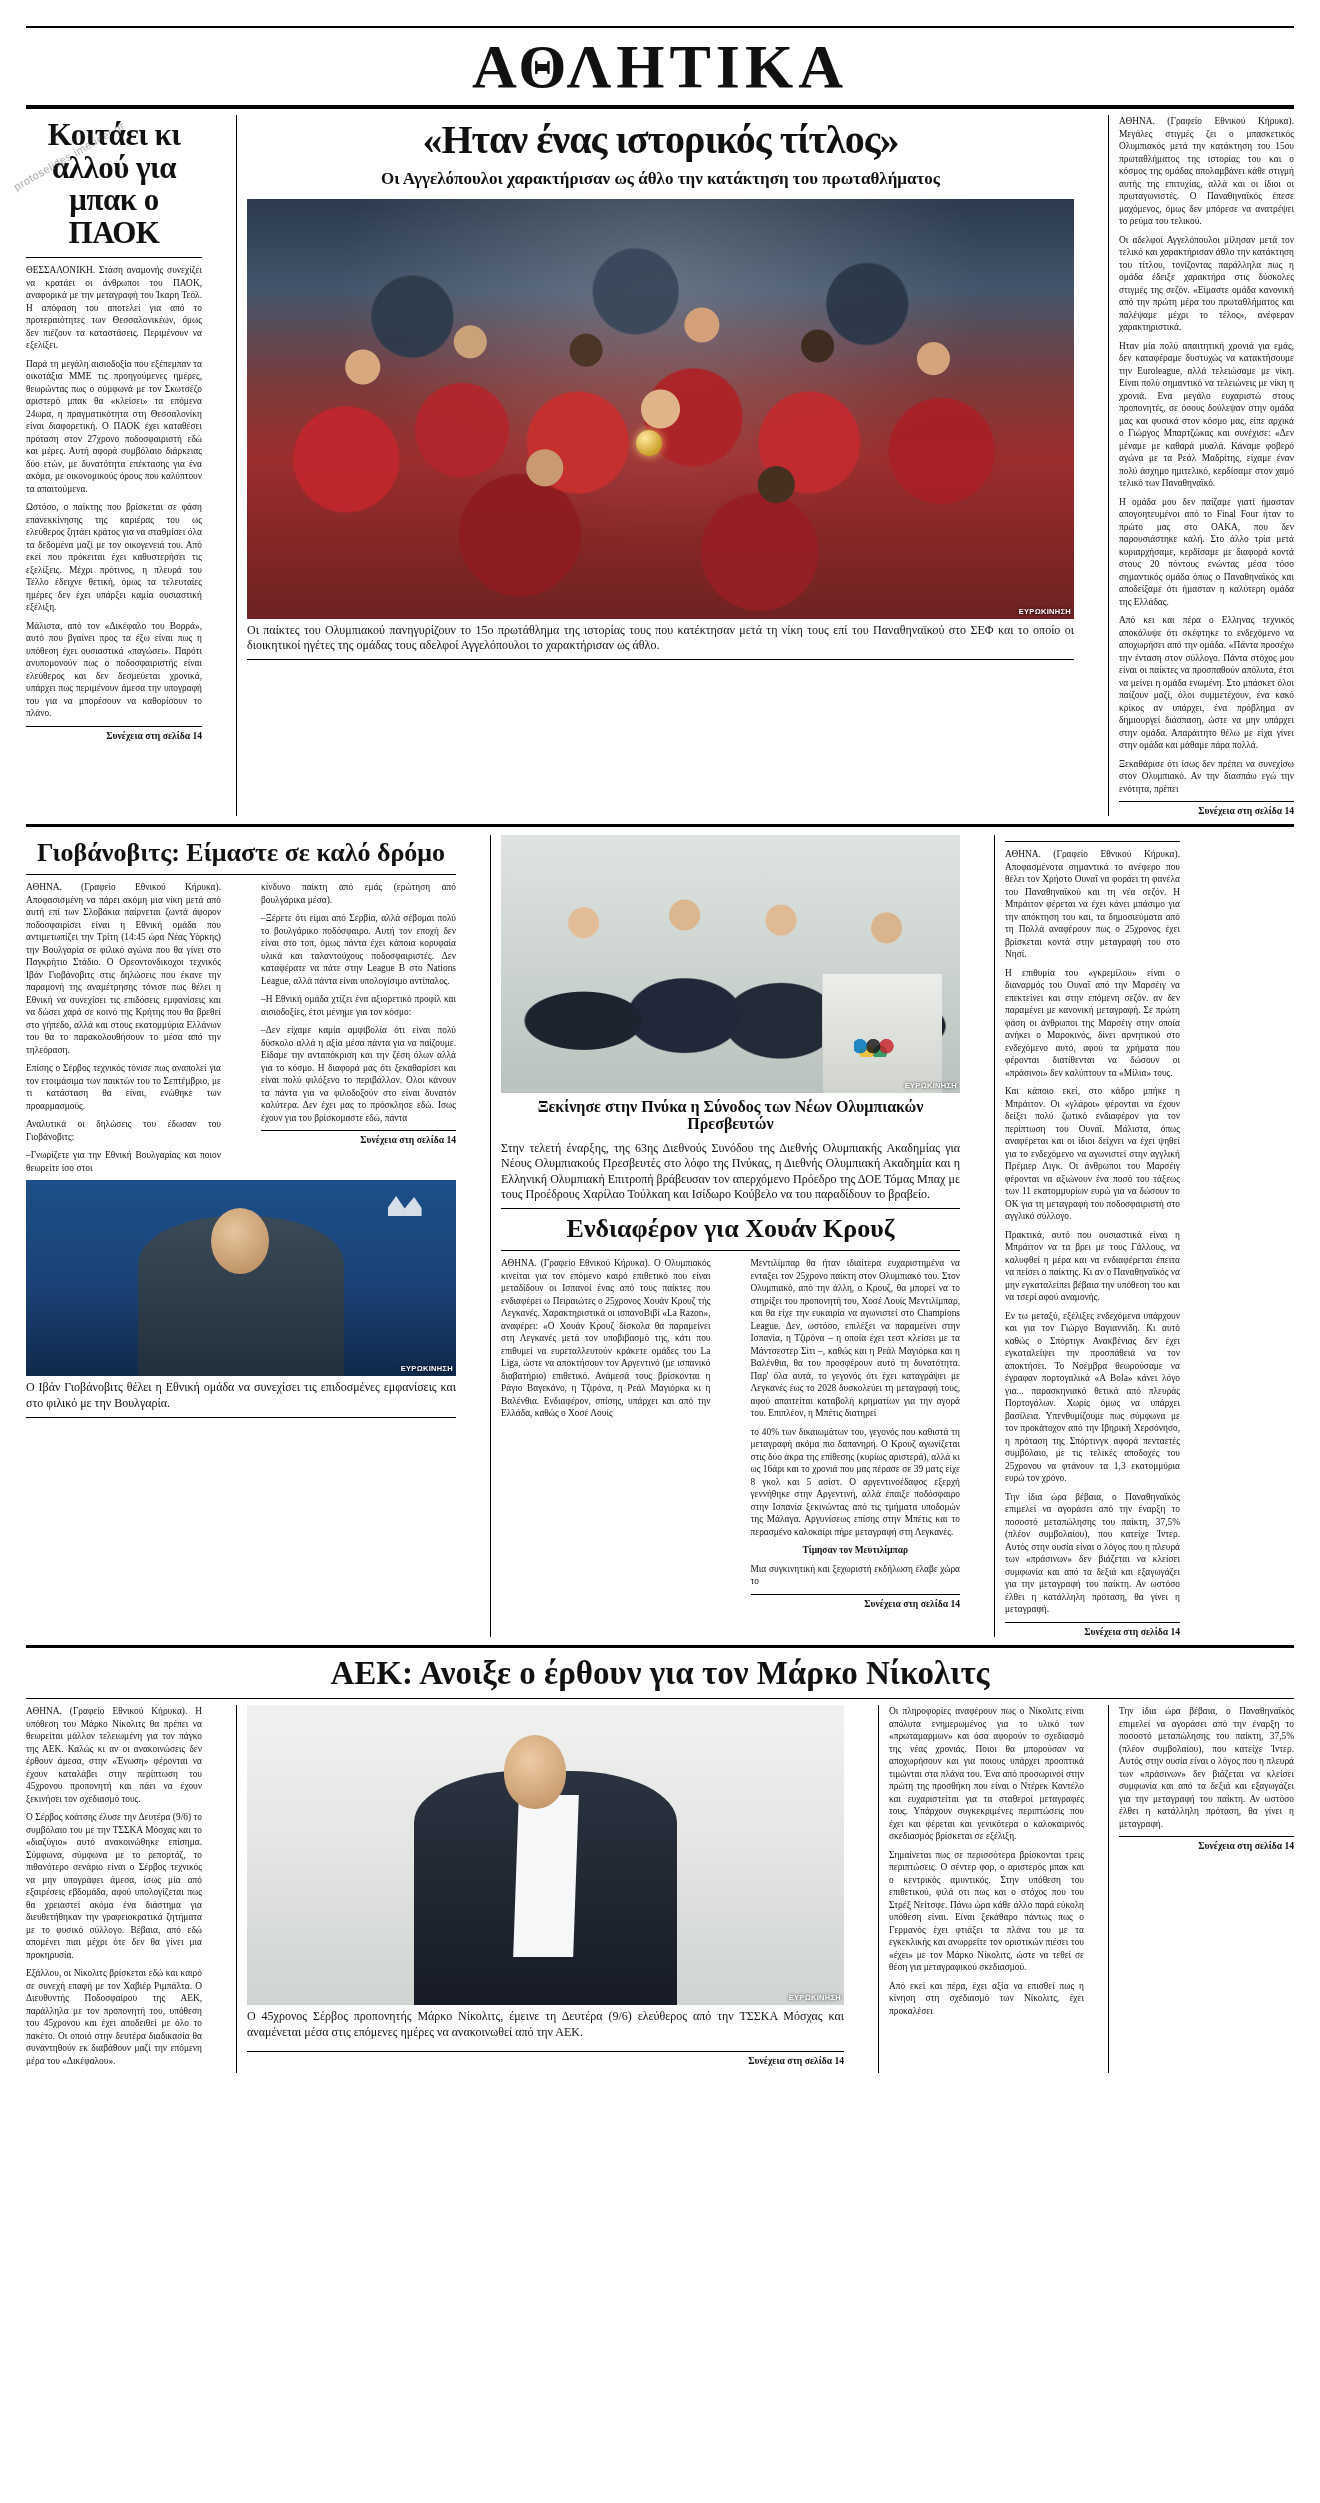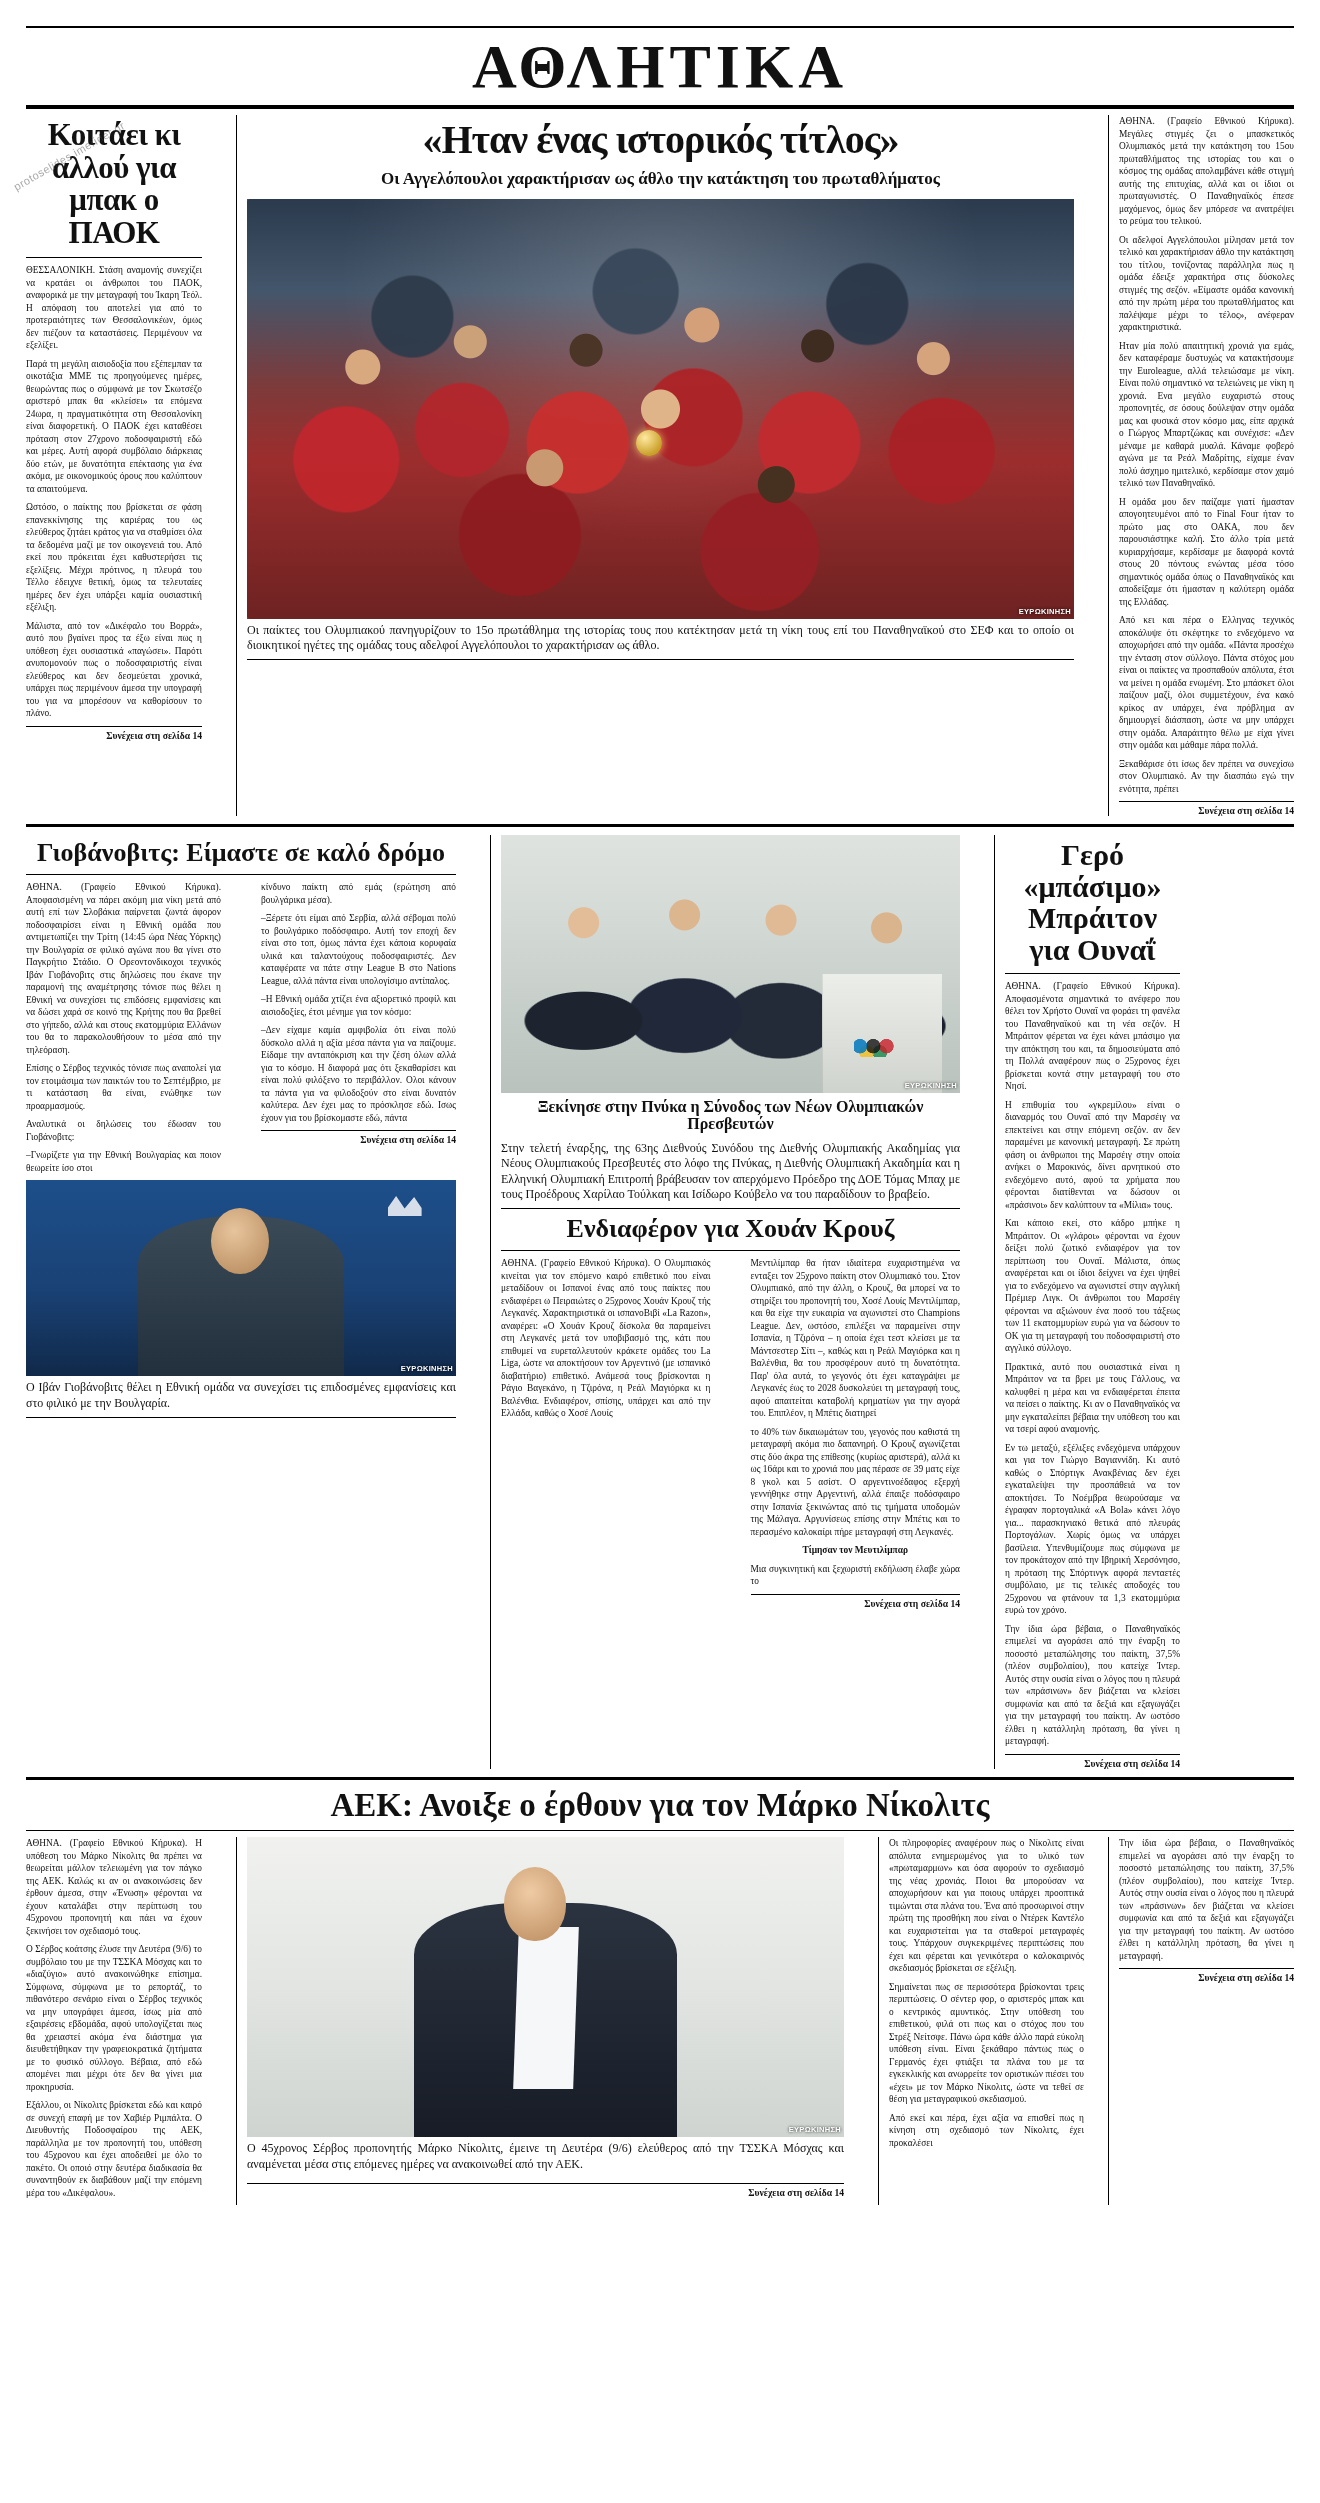--- a/index.html
+++ b/index.html
@@ -386,21 +386,20 @@
           <p class="body">Μεντιλίμπαρ θα ήταν ιδιαίτερα ευχαριστημένα να ενταξει τον 25χρονο παίκτη στον Ολυμπιακό του. Στον Ολυμπιακό, από την άλλη, ο Κρουζ, θα μπορεί να το στηρίξει του προπονητή του, Χοσέ Λουίς Μεντιλίμπαρ, και θα είχε την ευκαιρία να αγωνιστεί στο Champions League. Δεν, ωστόσο, επιλέξει να παραμείνει στην Ισπανία, η Τζιρόνα – η οποία έχει τεστ κλείσει με τα Μάντσεστερ Σίτι –, καθώς και η Ρεάλ Μαγιόρκα και η Βαλένθια, θα του προσφέρουν αυτό τη δυνατότητα. Παρ' όλα αυτά, το γεγονός ότι έχει καταγράψει με Λεγκανές έως το 2028 δυσκολεύει τη μεταγραφή τους, αφού απαιτείται καταβολή κρηματίων για την αγορά του. Επιπλέον, η Μπέτις διατηρεί</p>
           <p class="body">το 40% των δικαιωμάτων του, γεγονός που καθιστά τη μεταγραφή ακόμα πιο δαπανηρή. Ο Κρουζ αγωνίζεται στις δύο άκρα της επίθεσης (κυρίως αριστερά), αλλά κι ως 16άρι και το χρονιά που μας πέρασε σε 39 ματς είχε 8 γκολ και 5 ασίστ. Ο αργεντινοέδαφος εξερχή γεννήθηκε στην Αργεντινή, αλλά έπαιξε ποδόσφαιρο στην Ισπανία ξεκινώντας από τις τμήματα υποδομών της Μάλαγα. Αργυνίσεως επίσης στην Μπέτις και το περασμένο καλοκαίρι πήρε μεταγραφή στη Λεγκανές.</p>
           <p class="body" style="font-weight:bold; text-align:center;">Τίμησαν τον Μευτιλίμπαρ</p>
           <p class="body">Μια συγκινητική και ξεχωριστή εκδήλωση έλαβε χώρα το</p>
           <div class="jump">Συνέχεια στη σελίδα 14</div>
         </div>
       </div>
     </div>
 
     <div class="col-right vline" style="width:186px;">
-      <h2 class="story-head mid-head-right">Γερό «μπάσιμο» Μπράιτον για Ουναΐ</h2>
       <div class="hr-thin"></div>
       <p class="body">ΑΘΗΝΑ. (Γραφείο Εθνικού Κήρυκα). Αποφασμένοτα σημαντικά το ανέφερο που θέλει τον Χρήστο Ουναΐ να φοράει τη φανέλα του Παναθηναϊκού και τη νέα σεζόν. Η Μπράιτον φέρεται να έχει κάνει μπάσιμο για την απόκτηση του και, τα δημοσιεύματα από τη Πολλά αναφέρουν πως ο 25χρονος έχει βρίσκεται κοντά στην μεταγραφή του στο Νησί.</p>
       <p class="body">Η επιθυμία του «γκρεμίλου» είναι ο διαναρμός του Ουναΐ από την Μαρσέιγ να επεκτείνει και στην επόμενη σεζόν. αν δεν παραμένει με κανονική μεταγραφή. Σε πρώτη φάση οι άνθρωποι της Μαρσέιγ στην οποία ανήκει ο Μαροκινός, δίνει αρνητικού στο ενδεχόμενο αυτό, αφού τα χρήματα που φέρονται διατίθενται να δώσουν οι «πράσινοι» δεν καλύπτουν τα «Μίλια» τους.</p>
       <p class="body">Και κάποιο εκεί, στο κάδρο μπήκε η Μπράιτον. Οι «γλάροι» φέρονται να έχουν δείξει πολύ ζωτικό ενδιαφέρον για τον περίπτωση του Ουναΐ. Μάλιστα, όπως αναφέρεται και οι ίδιοι δείχνει να έχει ψηθεί για το ενδεχόμενο να αγωνιστεί στην αγγλική Πρέμιερ Λιγκ. Οι άνθρωποι του Μαρσέιγ φέρονται να αξιώνουν ένα ποσό του τάξεως των 11 εκατομμυρίων ευρώ για να δώσουν το ΟΚ για τη μεταγραφή του ποδοσφαιριστή στο αγγλικό σύλλογο.</p>
       <p class="body">Πρακτικά, αυτό που ουσιαστικά είναι η Μπράιτον να τα βρει με τους Γάλλους, να καλυφθεί η μέρα και να ενδιαφέρεται έπειτα να πείσει ο παίκτης. Κι αν ο Παναθηναϊκός να μην εγκαταλείπει βέβαια την υπόθεση του και να τσερί αφού αναμονής.</p>
       <p class="body">Εν τω μεταξύ, εξέλιξες ενδεχόμενα υπάρχουν και για τον Γιώργο Βαγιαννίδη. Κι αυτό καθώς ο Σπόρτιγκ Ανακβένιας δεν έχει εγκαταλείψει την προσπάθειά να τον αποκτήσει. Το Νοέμβρα θεωρούσαμε να έγραφαν πορτογαλικά «Α Bola» κάνει λόγο για... παρασκηνιακό θετικά από πλευράς Πορτογάλων. Χωρίς όμως να υπάρχει βασίλεια. Υπενθυμίζουμε πως σύμφωνα με τον προκάτοχον από την Ιβηρική Χερσόνησο, η πρόταση της Σπόρτινγκ αφορά πενταετές συμβόλαιο, με τις τελικές αποδοχές του 25χρονου να φτάνουν τα 1,3 εκατομμύρια ευρώ τον χρόνο.</p>
       <p class="body">Την ίδια ώρα βέβαια, ο Παναθηναϊκός επιμελεί να αγοράσει από την έναρξη το ποσοστό μεταπώλησης του παίκτη, 37,5% (πλέον συμβολαίου), που κατείχε Ίντερ. Αυτός στην ουσία είναι ο λόγος που η πλευρά των «πράσινων» δεν βιάζεται να κλείσει συμφωνία και από τα δεξιά και εξαγωγάζει για την μεταγραφή του παίκτη. Αν ωστόσο έλθει η κατάλληλη πρόταση, θα γίνει η μεταγραφή.</p>
       <div class="jump">Συνέχεια στη σελίδα 14</div>
     </div>
   </div>

